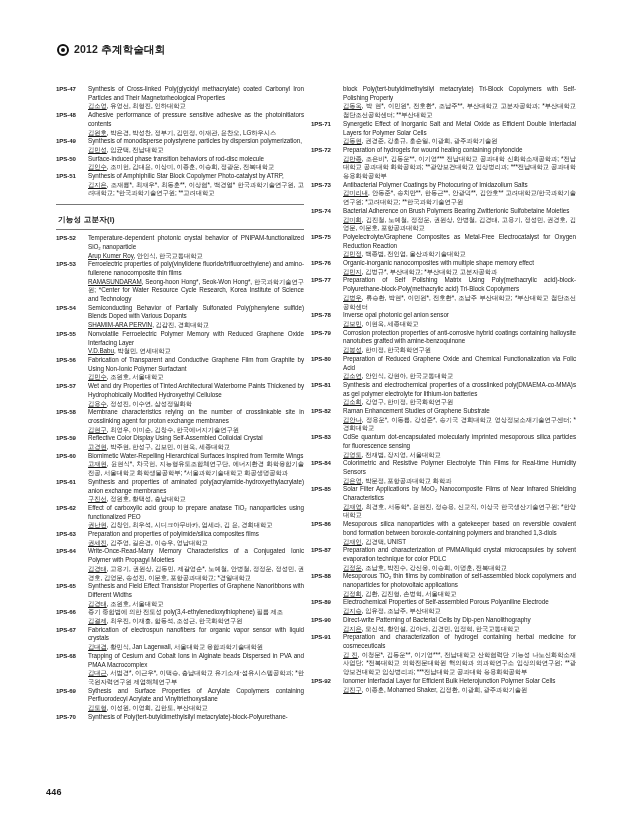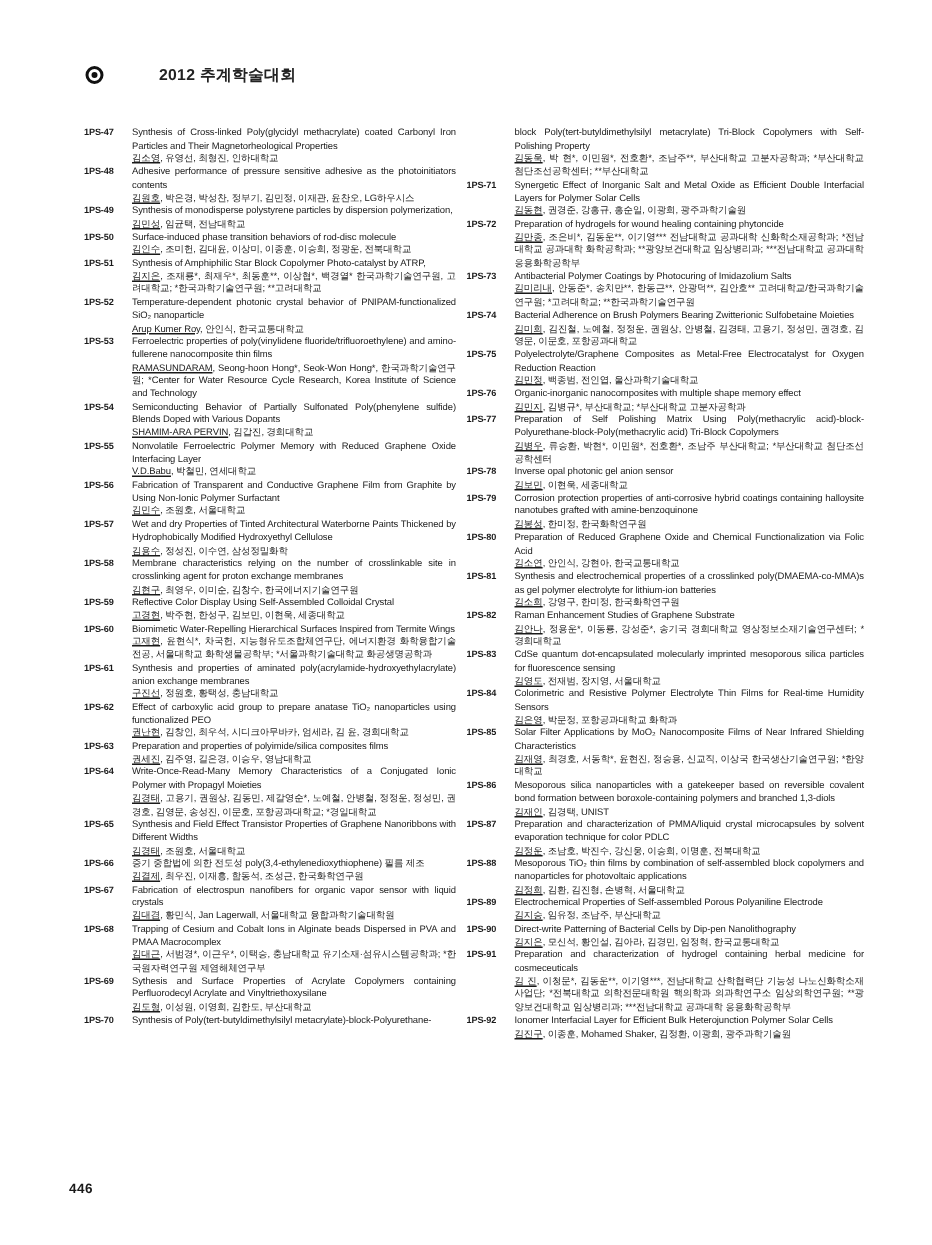--- a/index.html
+++ b/index.html
@@ -14,21 +14,21 @@
   
   .page-header{
     position:absolute;left:57px;top:43px;
     display:flex;align-items:center;gap:5px;
   }
   .logo-ring{
     width:8px;height:8px;border:2px solid #111;border-radius:50%;
     display:flex;align-items:center;justify-content:center;flex:none;
   }
   .logo-ring i{width:4px;height:4px;background:#111;border-radius:50%;display:block;}
-  .header-title{font-size:10.5px;font-weight:bold;color:#222;letter-spacing:.2px;margin-left:32px;}
+  .header-title{font-size:10.5px;font-weight:bold;color:#222;letter-spacing:.2px;}
 
   
   .col{position:absolute;top:85px;}
   .col-left{left:56px;width:248px;}
   .col-right{left:311px;width:265px;}
 
   .entry{display:flex;align-items:flex-start;}
   .eid{
     flex:none;width:32px;
     font-weight:bold;font-size:6.1px;line-height:8.7px;
@@ -105,20 +105,21 @@
         <div class="eauth"><span class="lead">김인수</span><span>, 조미헌, 김대윤, 이상미, 이종훈, 이승희, 정광운, 전북대학교</span></div>
       </div>
     </div>
     <div class="entry">
       <span class="eid">1PS-51</span>
       <div class="ebody">
         <div class="etitle">Synthesis of Amphiphilic Star Block Copolymer Photo-catalyst by ATRP,</div>
         <div class="eauth"><span class="lead">김지은</span><span>, 조재룡*, 최재우*, 최동훈**, 이상협*, 백경열* 한국과학기술연구원, 고려대학교; *한국과학기술연구원; **고려대학교</span></div>
       </div>
     </div>
+    <div class="section-head"><span>기능성 고분자(I)</span></div>
     <div class="entry">
       <span class="eid">1PS-52</span>
       <div class="ebody">
         <div class="etitle">Temperature-dependent photonic crystal behavior of PNIPAM-functionalized SiO₂ nanoparticle</div>
         <div class="eauth"><span class="lead">Arup Kumer Roy</span><span>, 안인식, 한국교통대학교</span></div>
       </div>
     </div>
     <div class="entry">
       <span class="eid">1PS-53</span>
       <div class="ebody">

